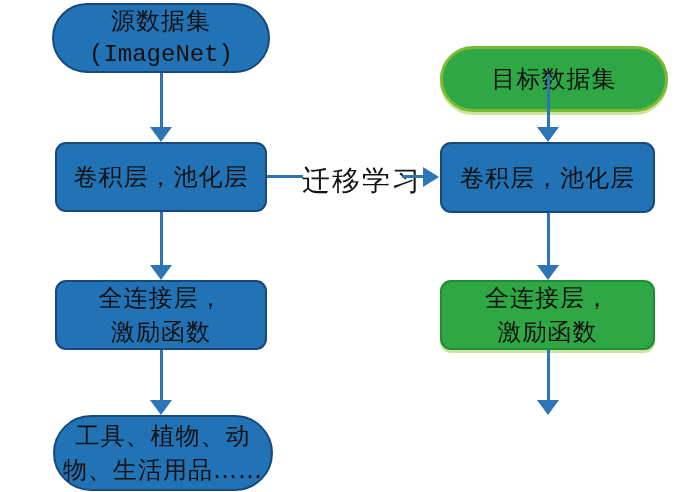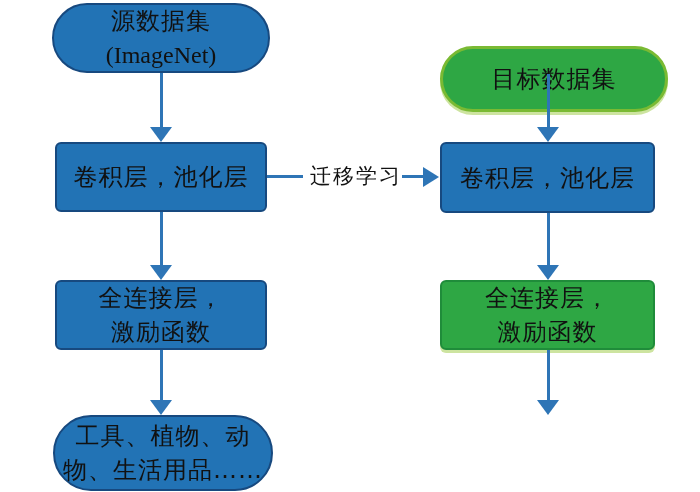--- a/index.html
+++ b/index.html
@@ -37,23 +37,23 @@
     border: 3px solid var(--green-border, #7ABA33);
     box-shadow: 0 3px 0 var(--green-glow, #CDE4A0);
   }
   .green-fill-rect {
     background: var(--green-fill, #2EA744);
     border: 2px solid var(--green-rect-border, #1F8C3A);
     box-shadow: 0 3px 0 var(--green-glow, #CDE4A0);
   }
 
   .stadium { border-radius: 38px; }
-  .rect { border-radius: 6px; }
+  .rect { border-radius: 11px; }
 
-  .serif-line { font-family: Liberation Serif, serif; letter-spacing: 0; }
+  .serif-line { font-family: Liberation Mono, monospace; letter-spacing: 0; }
 
   
   .varrow {
     position: absolute;
     width: 24px;
     display: flex;
     flex-direction: column;
     align-items: center;
   }
   .varrow .shaft {
@@ -76,21 +76,21 @@
   }
   .hhead {
     position: absolute;
     width: 0; height: 0;
     border-top: 10px solid transparent;
     border-bottom: 10px solid transparent;
     border-left: 16px solid var(--arrow, #2E75B6);
   }
   .transfer-label {
     position: absolute;
-    font-size: 21px;
+    font-size: 28px;
     letter-spacing: 2px;
     white-space: nowrap;
     text-align: right;
   }
 </style>
 </head>
 <body>
 
 <div class="canvas">
 

